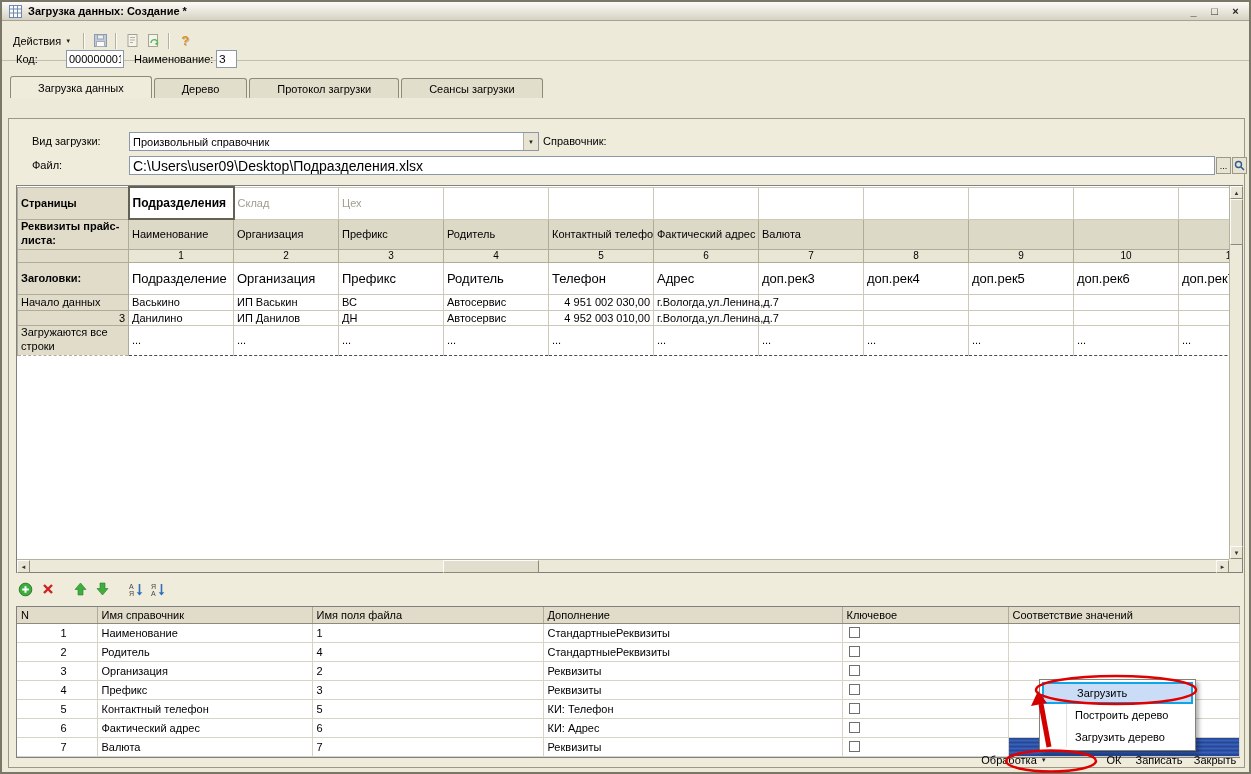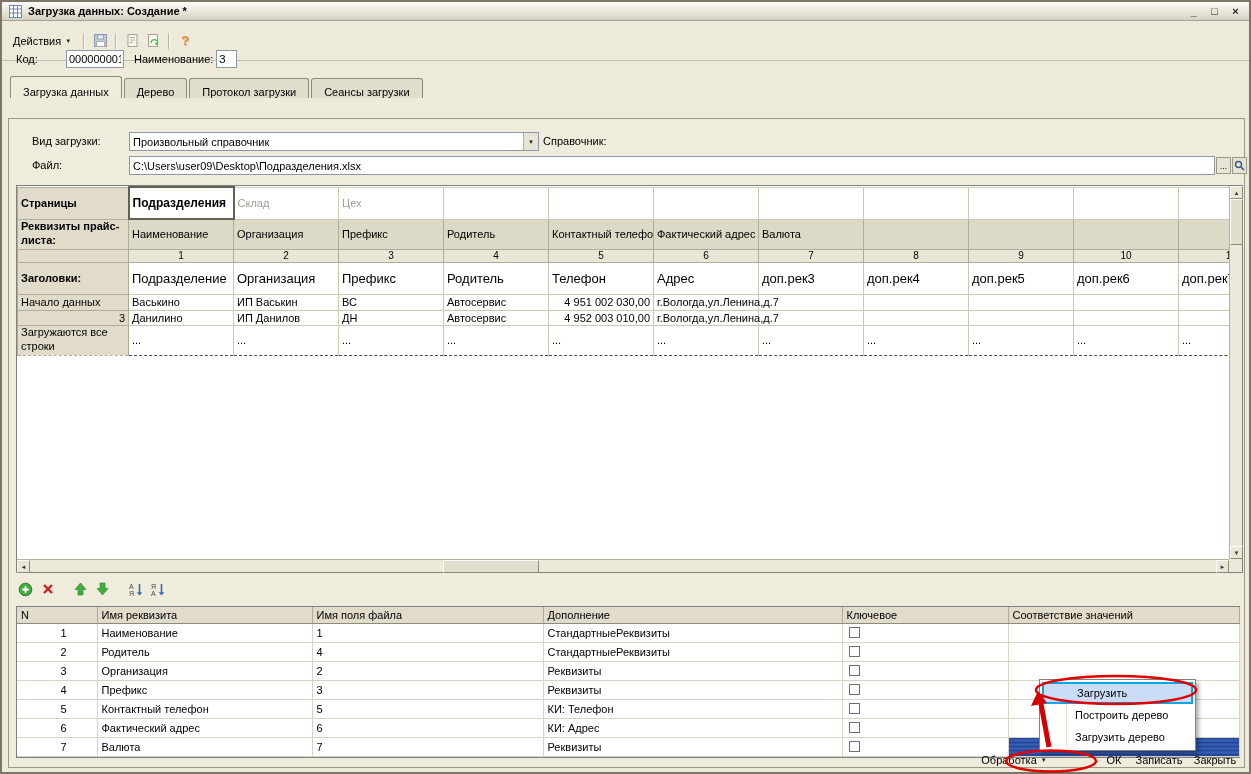--- a/index.html
+++ b/index.html
@@ -27,34 +27,34 @@
   .help-q { color:#e07f00; font-weight:bold; font-size:13px; text-shadow:1px 1px 0 #b9b5a5; }
 
   
   .hdr-fields { position:absolute; top:46px; left:0; right:0; height:24px; }
   .lbl { position:absolute; top:5px; }
   .txt-input { position:absolute; top:2px; height:18px; border:1px solid #8b98a8; background:#fff;
     font-family:inherit; font-size:11px; padding:0 2px; }
 
   
   .tabs { position:absolute; top:74px; left:8px; height:22px; display:flex; z-index:3; }
-  .tab { height:20px; margin-top:2px; margin-right:2px; padding:0 12px; display:flex; align-items:flex-end;
+  .tab { height:20px; margin-top:2px; margin-right:2px; padding:0 27px; display:flex; align-items:center;
     background:#E2DECC; border:1px solid #8e8a78; border-bottom:none; border-radius:3px 3px 0 0; }
   .tab.active { height:22px; margin-top:0; background:#EFECDB; position:relative; }
 
   
   .panel { position:absolute; top:96px; left:6px; width:1237px; height:650px;
     border:1px solid #9c9886; background:#EFECDB;margin-top:20px; }
   .p-lbl { position:absolute; }
   .combo { position:absolute; height:19px; background:#fff; border:1px solid #8b98a8; display:flex; align-items:center; }
   .combo-text { flex:1; padding:0 3px; white-space:nowrap; overflow:hidden; }
   .combo-btn { width:15px; height:100%; background:#E8E4D4; border-left:1px solid #b5b1a1;
     display:flex; align-items:center; justify-content:center; }
   .file-input { position:absolute; height:19px; border:1px solid #8b98a8; background:#fff;
-    font-family:inherit; font-size:11px; padding:0 3px; }
+    font-family:inherit; font-size:14px; padding:0 3px; }
   .sq-btn { position:absolute; height:17px; width:15px; background:#E8E4D4; border:1px solid #9c9886;
     display:flex; align-items:center; justify-content:center; font-size:9px; }
 
   
   .sheet { position:absolute; left:7px; top:66px; width:1227px; height:388px;
     border:1px solid #808080; background:#fff; }
   .sheet-view { position:absolute; top:0; left:0; right:13px; bottom:13px; overflow:hidden; background:#fff; }
   .grid { border-collapse:collapse; table-layout:fixed; width:1266px; }
   .c-rh { width:111px; } .c-d { width:105px; }
   .grid th, .grid td { border:1px solid #cdc9b9; padding:0 3px; white-space:nowrap; overflow:hidden;
@@ -406,21 +406,21 @@
             <col class="m0">
             <col class="m1">
             <col class="m2">
             <col class="m3">
             <col class="m4">
             <col class="m5">
           </colgroup>
         <thead>
           <tr>
             <th>N</th>
-            <th>Имя реквизита</th>
+            <th>Имя справочник</th>
             <th>Имя поля файла</th>
             <th>Дополнение</th>
             <th>Ключевое</th>
             <th>Соответствие значений</th>
           </tr>
         </thead>
         <tbody>
           <tr>
             <td class="n-cell">1</td>
             <td>Наименование</td>

